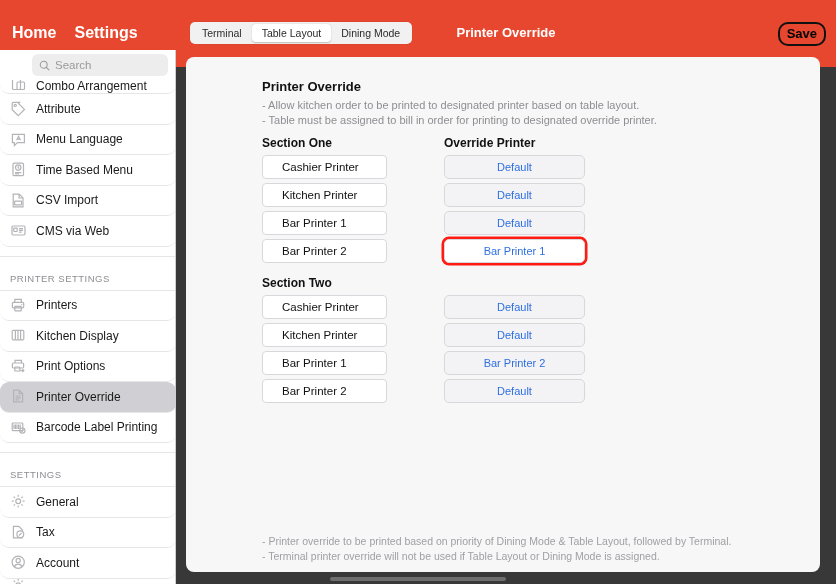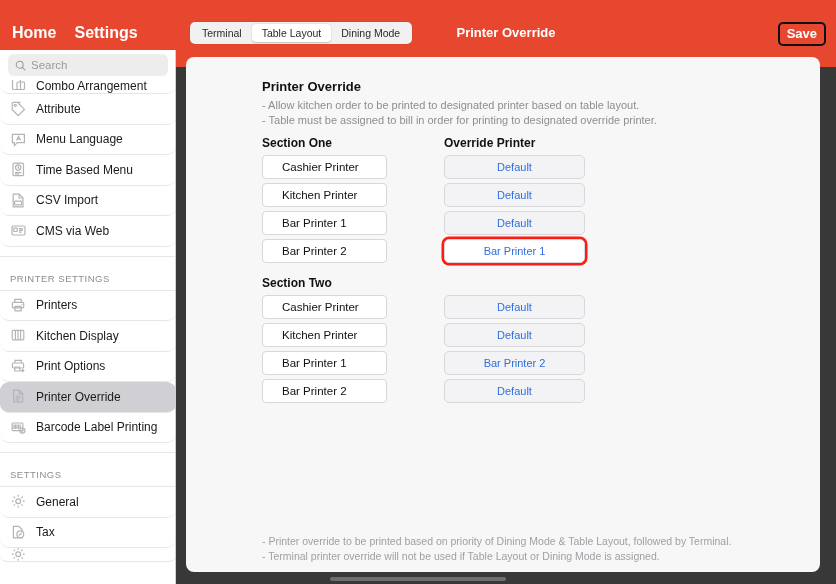--- a/index.html
+++ b/index.html
@@ -74,43 +74,43 @@
   }
   .seg-item.active { background: #ffffff; box-shadow: 0 0.5px 1.5px rgba(0,0,0,0.22); }
   .page-title-top {
     position: absolute; left: 0; right: 0; top: 25px;
     text-align: center;
     color: #ffffff; font-size: 13px; font-weight: bold;
     pointer-events: none;
   }
   .save-btn {
     position: absolute; right: 10px; top: 22px;
-    color: #ffffff; font-size: 13px; font-weight: bold;
+    color: #000000; font-size: 13px; font-weight: bold;
     padding: 2px 7px;
     border: 2.5px solid #111111;
-    border-radius: 5px;
+    border-radius: 10px;
     line-height: 1.25;
   }
 
   
   .sidebar {
     position: absolute; left: 0; top: 50px;
     width: 176px; height: 534px;
     background: #FFFFFF;
     border-right: 1px solid #cfcfcf;
     overflow: hidden;
   }
   .search-wrap {
     position: absolute; left: 0; top: 0; width: 176px; height: 30px;
     background: #ffffff; z-index: 5;
     padding: 4px 8px;
   }
   .search-box {
     height: 22px; background: #EDEDED; border-radius: 6px;
-    display: flex; align-items: center; gap: 5px; padding: 0 7px;
+    display: flex; align-items: center; gap: 5px; padding: 0 7px; margin-left: 24px;
   }
   .search-text { color: #9a9a9a; font-size: 11.5px; }
   .nav-scroll { position: absolute; top: 26px; left: 0; width: 176px; bottom: 0; }
   .nav-item {
     height: 30.5px;
     display: flex; align-items: center; gap: 9px;
     padding-left: 10px;
     border-bottom: 1px solid #E6E6E6;
     font-size: 12px; color: #1a1a1a;
     background: #ffffff;
@@ -333,20 +333,28 @@
           <span>General</span>
         </div>
         <div class="nav-item">
           <svg class="ico" viewBox="0 0 17 17">
             <path d="M3.4 2.4h5.4l3.4 3.4v8.1H3.4z" fill="none" stroke="#b4b4b8" stroke-width="1.2"></path>
             <circle cx="10.3" cy="10.3" r="3.4" fill="#fff" stroke="#b4b4b8" stroke-width="1.2"></circle>
             <path d="M8.9 11.7l2.7-2.7M9.3 9.5h.02M11.3 11.3h.02" fill="none" stroke="#b4b4b8" stroke-width="1.2"></path>
           </svg>
           <span>Tax</span>
         </div>
+        <div class="nav-item">
+          <svg class="ico" viewBox="0 0 17 17">
+            <circle cx="8.2" cy="8.2" r="6.1" fill="none" stroke="#b4b4b8" stroke-width="1.2"></circle>
+            <circle cx="8.2" cy="6.4" r="2.1" fill="none" stroke="#b4b4b8" stroke-width="1.2"></circle>
+            <path d="M4.4 13.1a3.9 3.9 0 017.6 0" fill="none" stroke="#b4b4b8" stroke-width="1.2"></path>
+          </svg>
+          <span>Account</span>
+        </div>
         <div class="nav-item" style="height: 14px; overflow: hidden;">
           <svg class="ico" viewBox="0 0 17 17">
             <circle cx="8.2" cy="8.2" r="2.4" fill="none" stroke="#b4b4b8" stroke-width="1.2"></circle>
             <path d="M8.2 1.8v1.9M8.2 12.7v1.9M14.6 8.2h-1.9M3.7 8.2H1.8M12.7 3.7l-1.3 1.3M5 11.4l-1.3 1.3M12.7 12.7l-1.3-1.3M5 5 3.7 3.7" fill="none" stroke="#b4b4b8" stroke-width="1.2"></path>
           </svg>
         </div>
       </div>
   </div>
 
   <div class="content-card">

